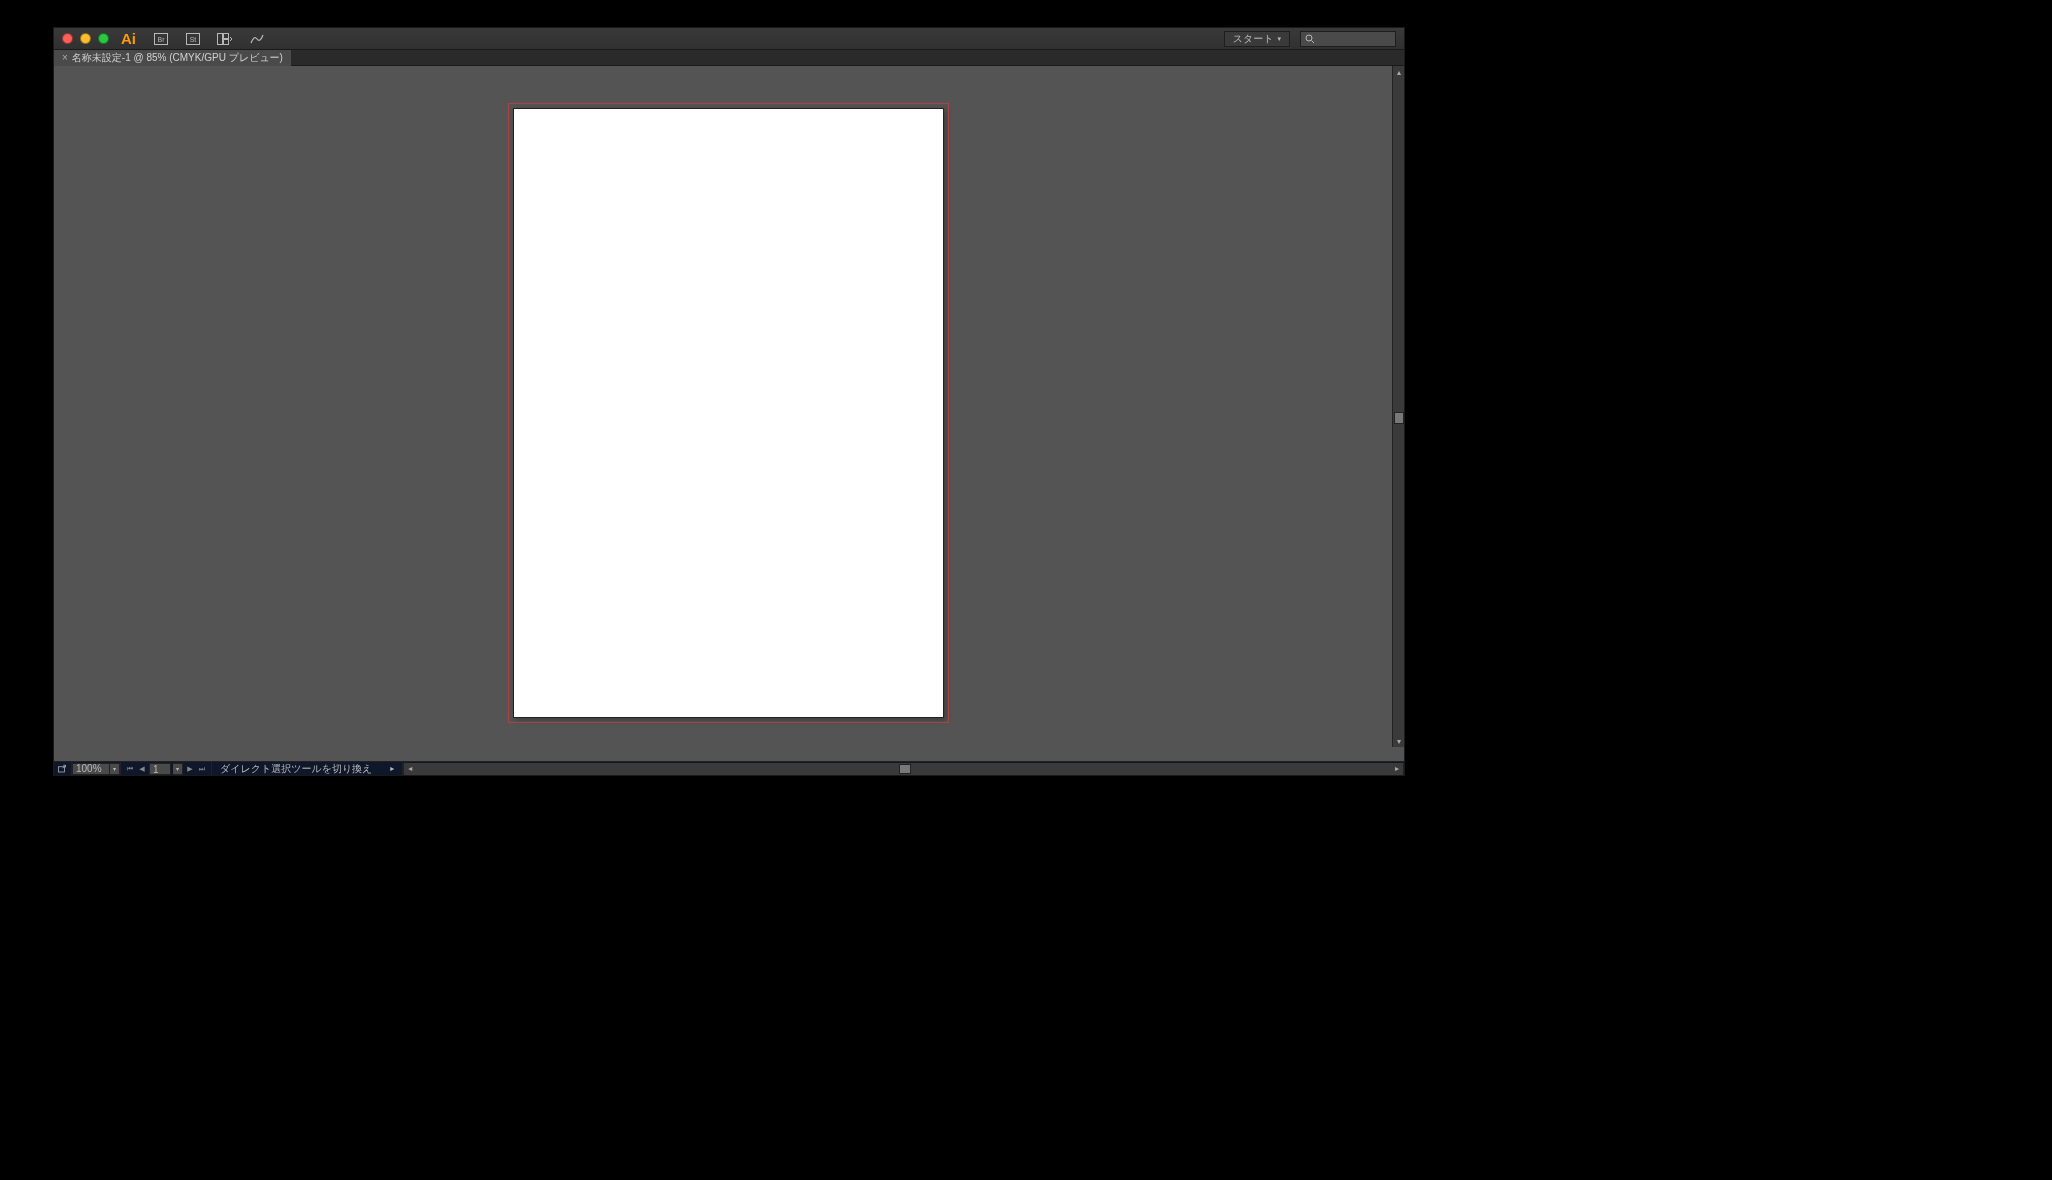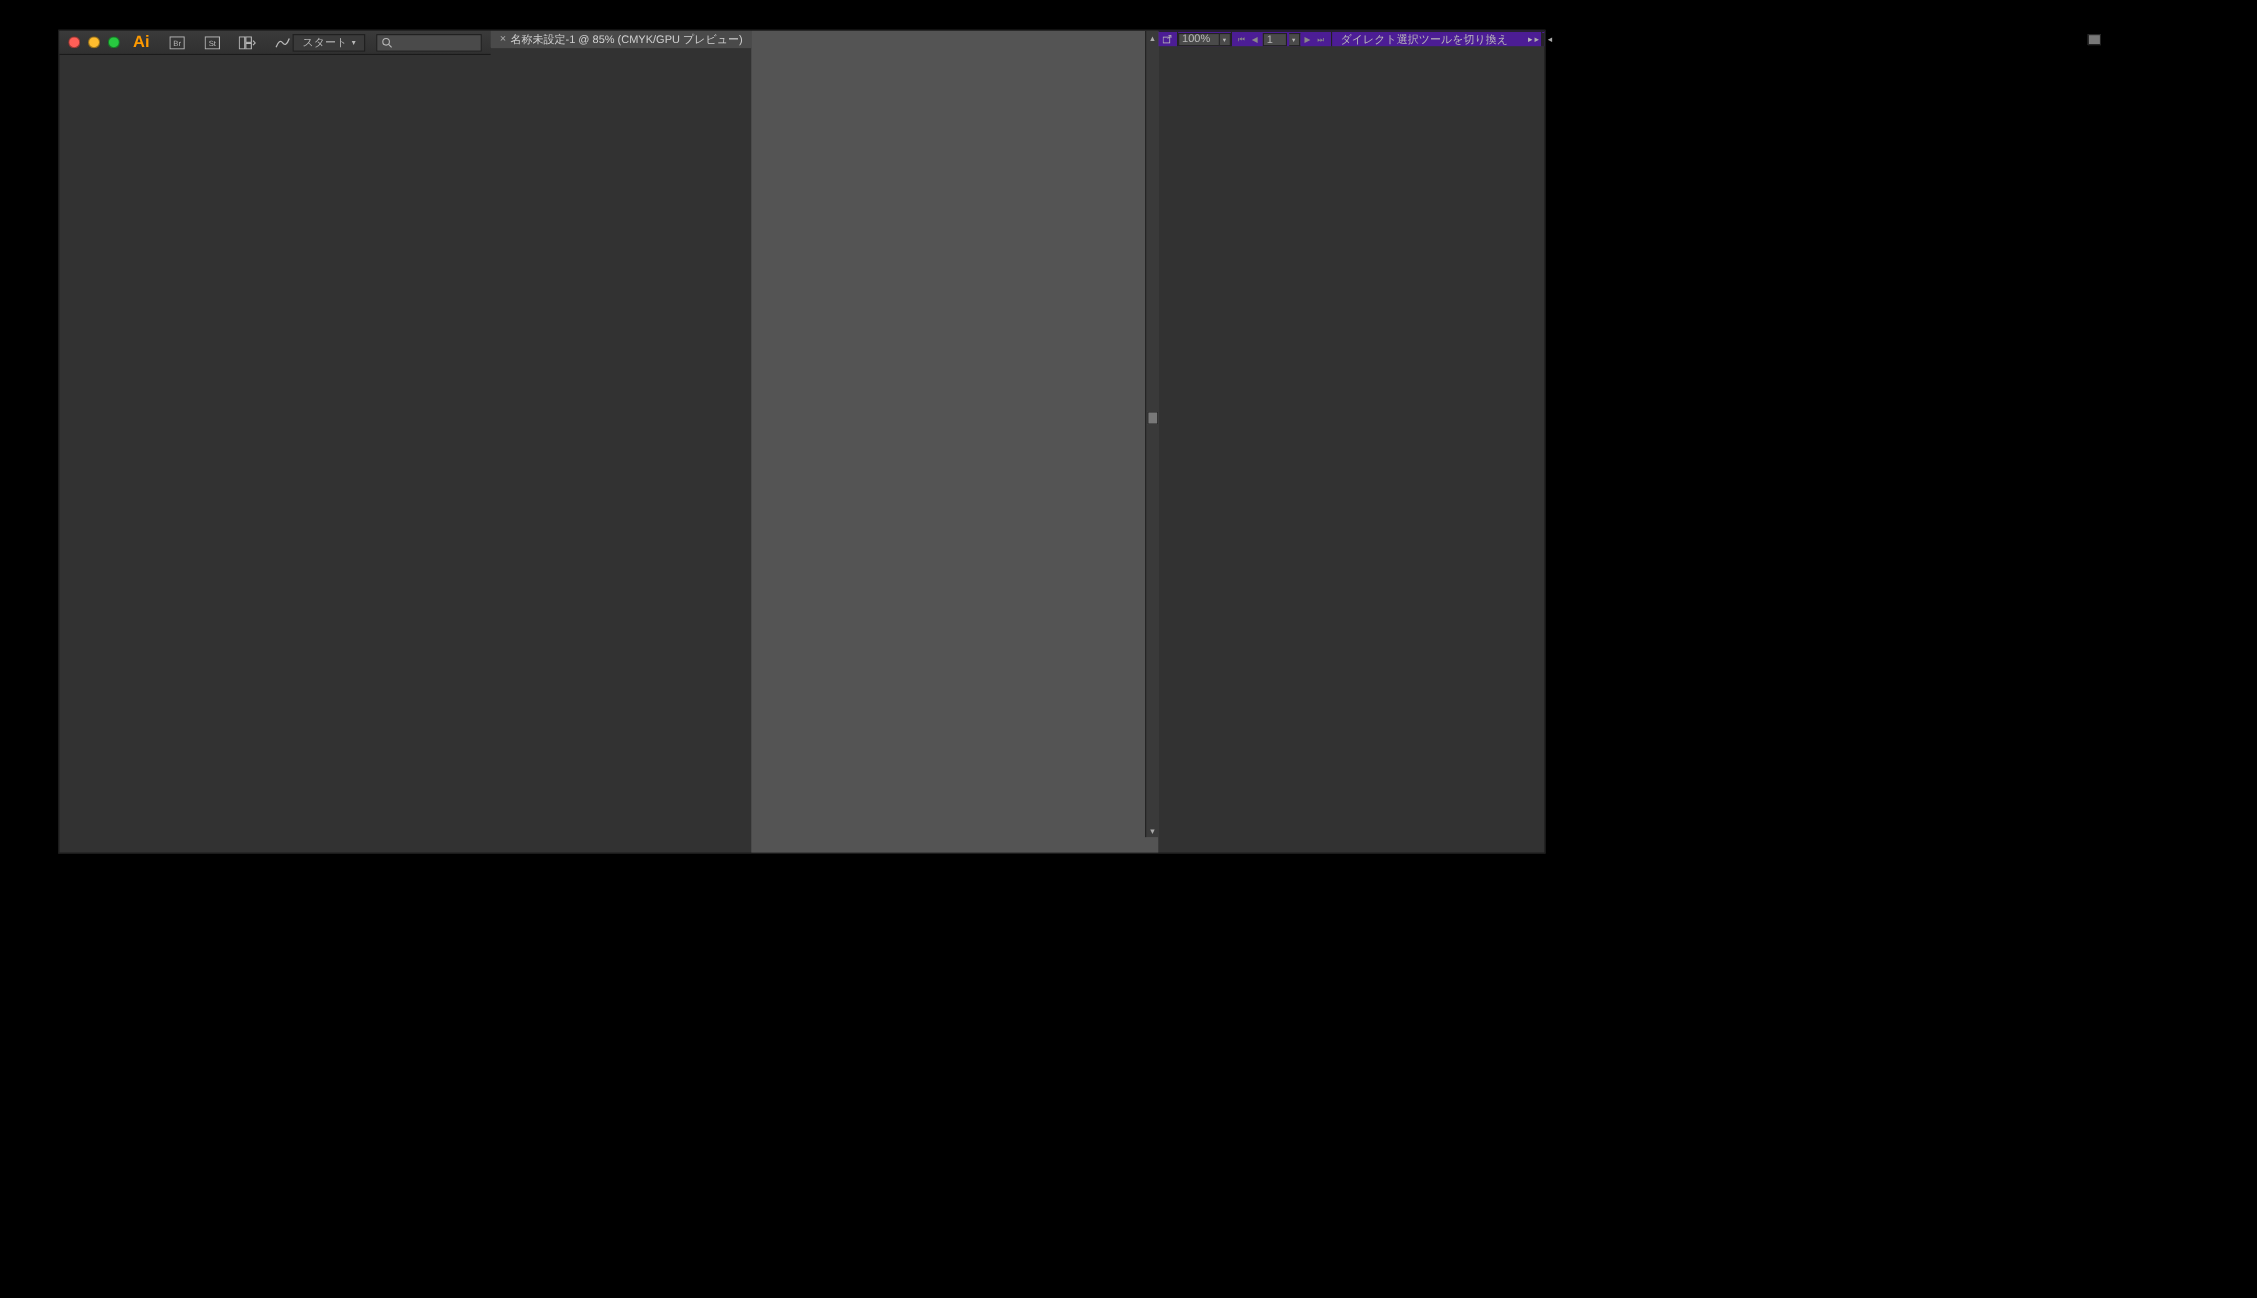--- a/index.html
+++ b/index.html
@@ -16,21 +16,21 @@
     .app-window {
       position: absolute;
       left: 53px;
       top: 27px;
       width: 1352px;
       height: 749px;
       background: #323232;
       border: 1px solid #1a1a1a;
       box-shadow: 0 4px 20px rgba(0,0,0,0.5);
       display: flex;
-      flex-direction: row;
+      flex-direction: column;
     }
     .titlebar {
       height: 22px;
       background: linear-gradient(#3a3a3a, #303030);
       display: flex;
       align-items: center;
       padding: 0 8px;
       border-bottom: 1px solid #1a1a1a;
     }
     .traffic-lights {
@@ -164,21 +164,21 @@
       position: absolute;
       top: 346px;
       width: 10px;
       left: 1px;
       height: 12px;
       background: #787878;
       border: 1px solid #222;
     }
     .status-bar {
       height: 14px;
-      background: #4c1d95;
+      background: #0f172a;
       border-top: 1px solid #222;
       display: flex;
       align-items: center;
       font-size: 10px;
       color: #b8b8b8;
     }
     .status-item {
       height: 13px;
       border-right: 1px solid #222;
       padding: 0 4px;

